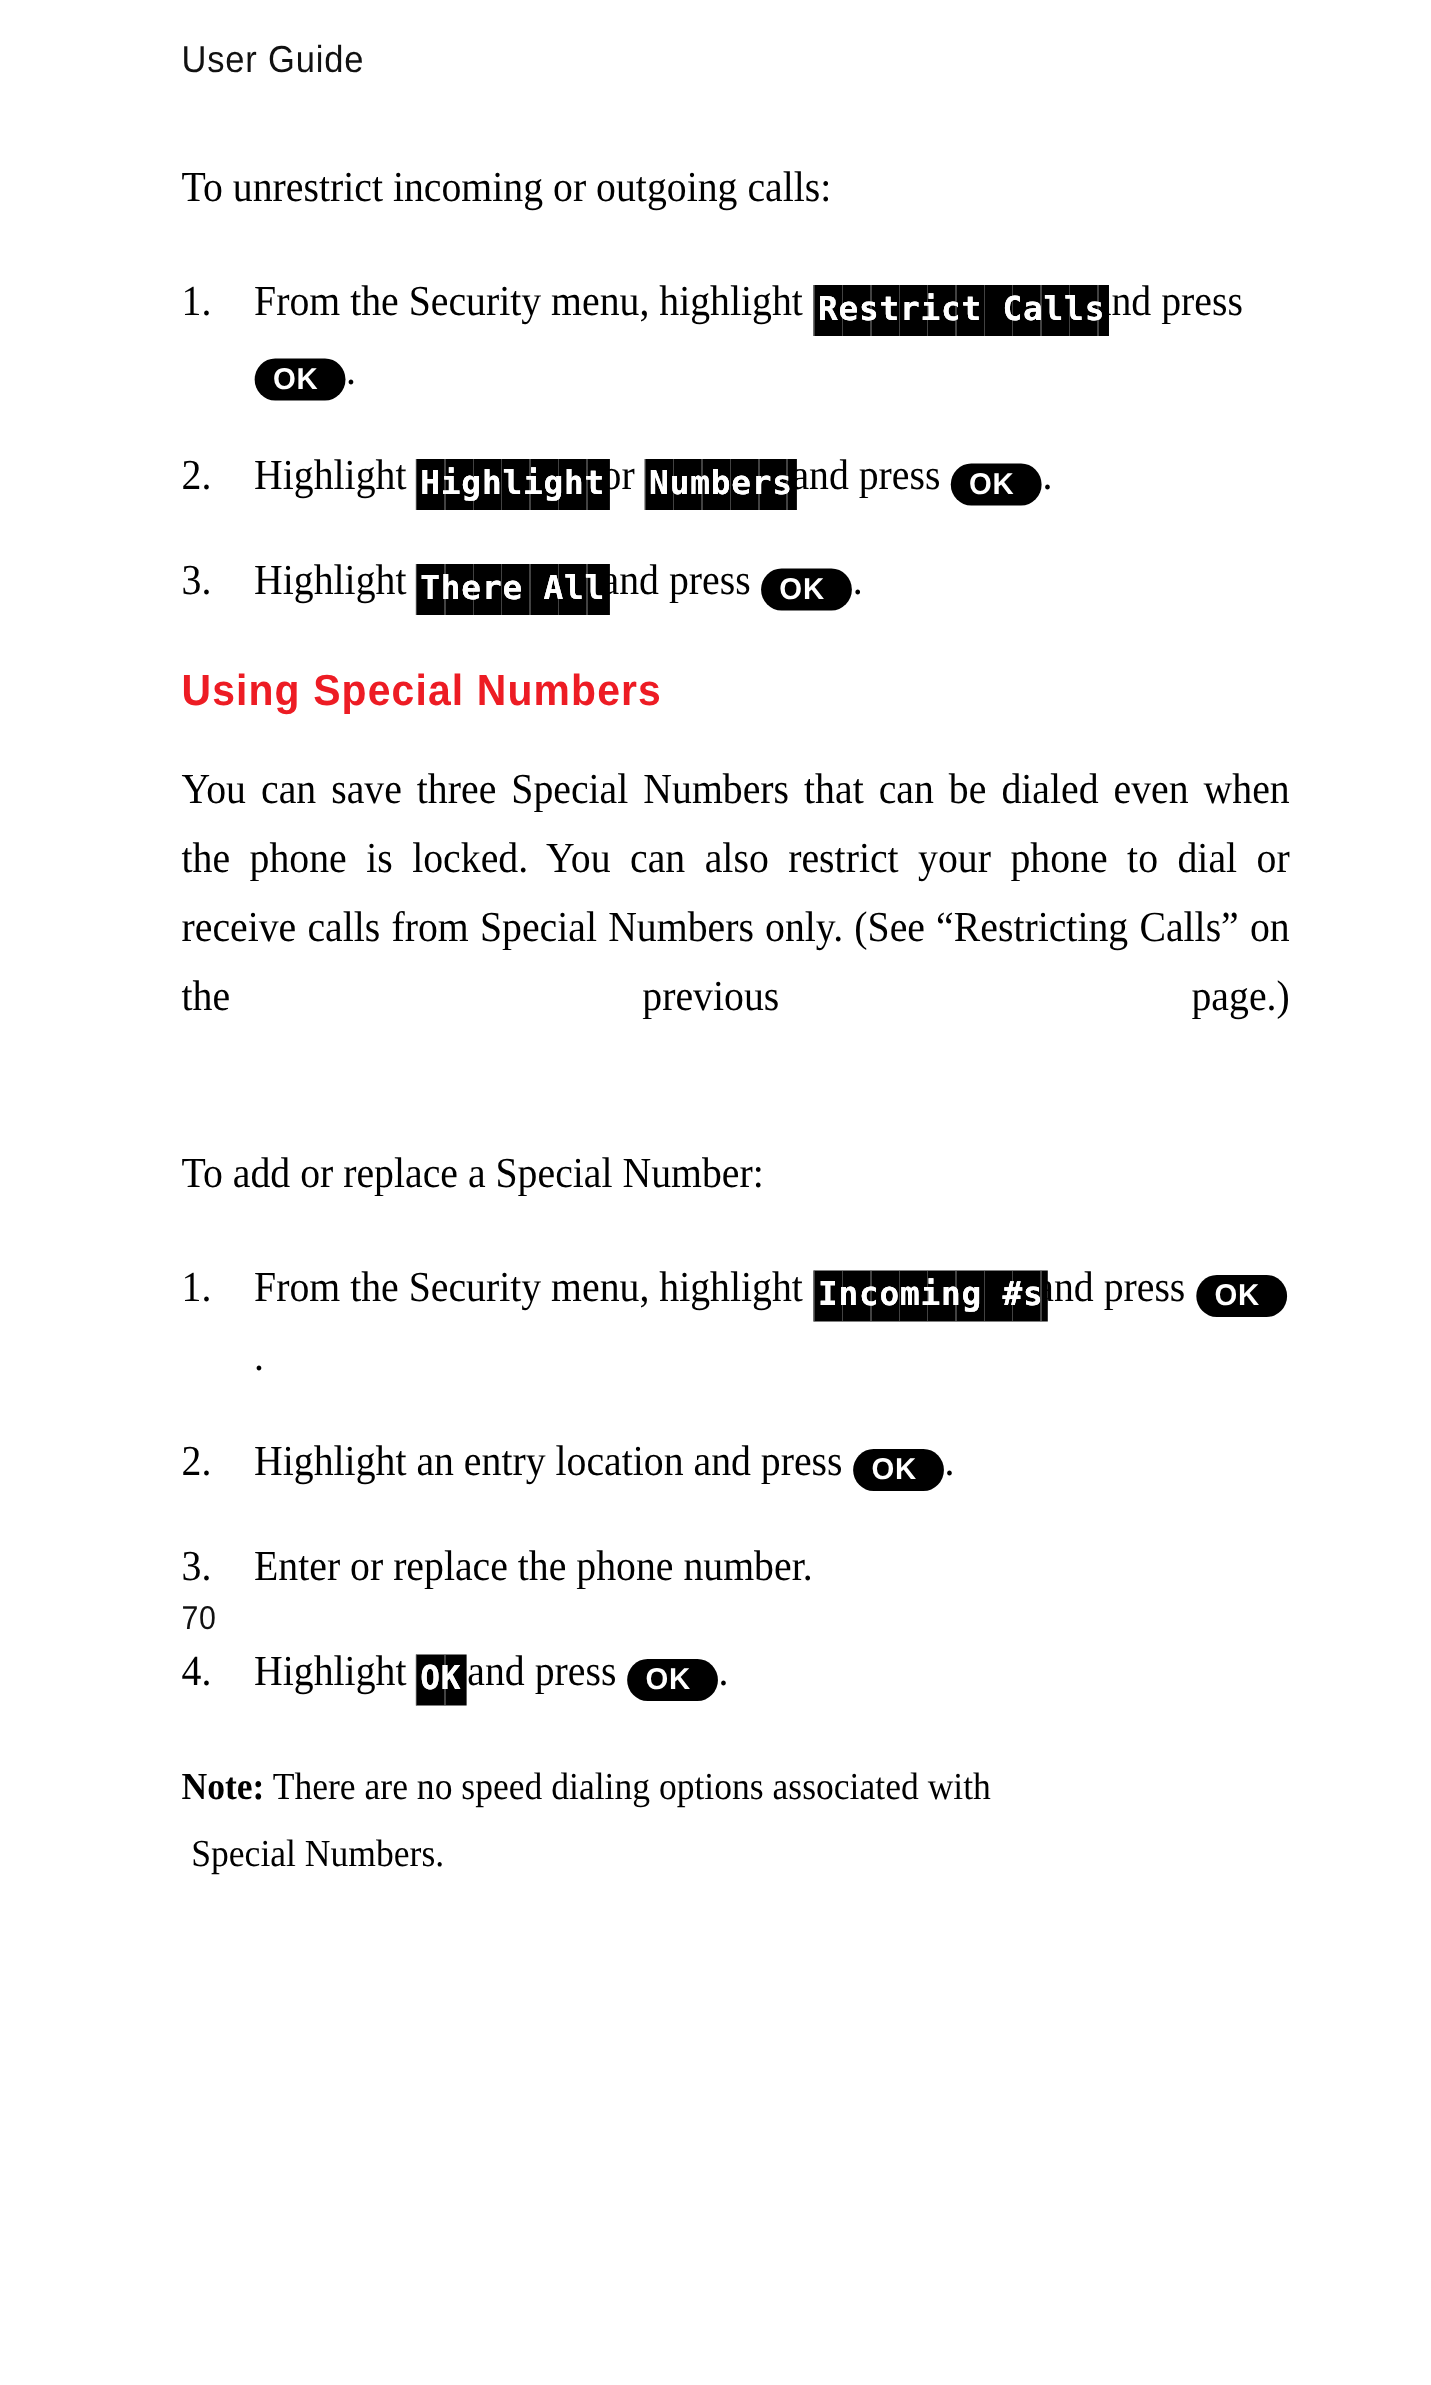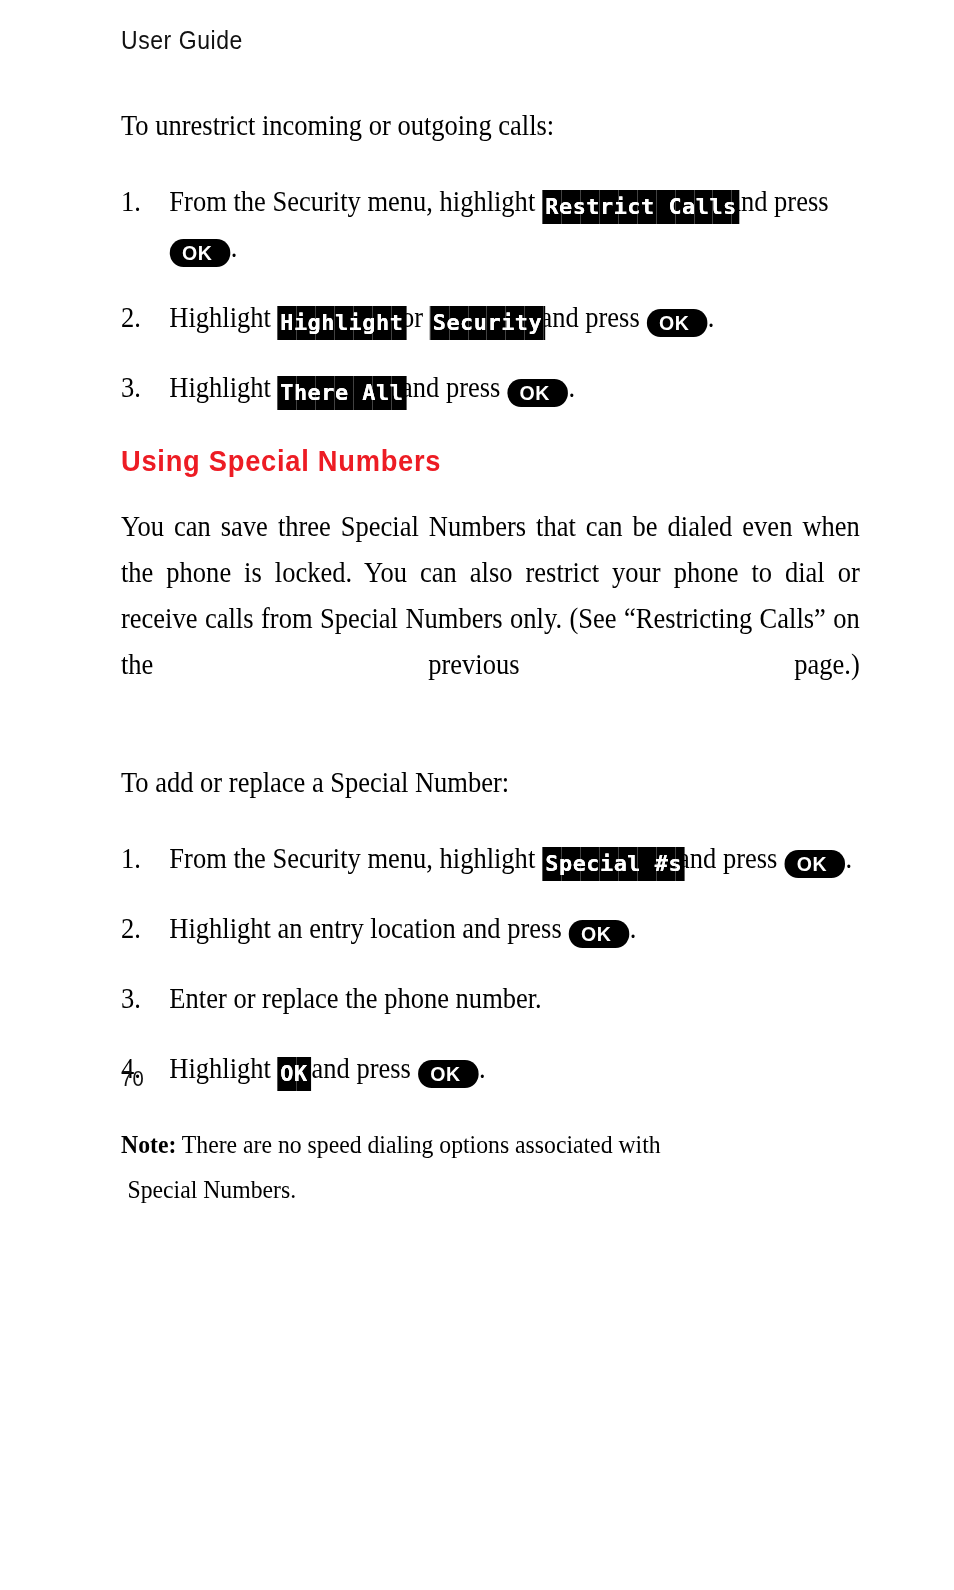--- a/index.html
+++ b/index.html
@@ -188,21 +188,21 @@
 
     <li>
       <span class="num">1.</span><span>From the Security menu, highlight</span>
       <span class="lcd"><span class="glyph">Restrict Calls</span></span><span>and press</span>
       <span class="okkey">OK</span><span>.</span>
     </li>
 
     <li>
       <span class="num">2.</span><span>Highlight</span>
       <span class="lcd"><span class="glyph">Highlight</span></span><span>or</span>
-      <span class="lcd"><span class="glyph">Security</span></span><span>and press</span>
+      <span class="lcd"><span class="glyph">Numbers</span></span><span>and press</span>
       <span class="okkey">OK</span><span>.</span>
     </li>
 
     <li>
       <span class="num">3.</span><span>Highlight</span>
       <span class="lcd"><span class="glyph">There All</span></span><span>and press</span>
       <span class="okkey">OK</span><span>.</span>
     </li>
 
   </ol>
@@ -210,21 +210,21 @@
   <h2 class="section-heading" style="color: rgb(237, 28, 36);">Using Special Numbers</h2>
 
   <p class="para justify">You can save three Special Numbers that can be dialed even when the phone is locked. You can also restrict your phone to dial or receive calls from Special Numbers only. (See “Restricting Calls” on the previous page.)</p>
 
   <p class="para lead">To add or replace a Special Number:</p>
 
   <ol class="steps">
 
     <li>
       <span class="num">1.</span><span>From the Security menu, highlight</span>
-      <span class="lcd"><span class="glyph">Special #s</span></span><span>and press</span>
+      <span class="lcd"><span class="glyph">Incoming #s</span></span><span>and press</span>
       <span class="okkey">OK</span><span>.</span>
     </li>
 
     <li>
       <span class="num">2.</span><span>Highlight an entry location and press</span>
       <span class="okkey">OK</span><span>.</span>
     </li>
 
     <li>
       <span class="num">3.</span><span>Enter or replace the phone number.</span>

